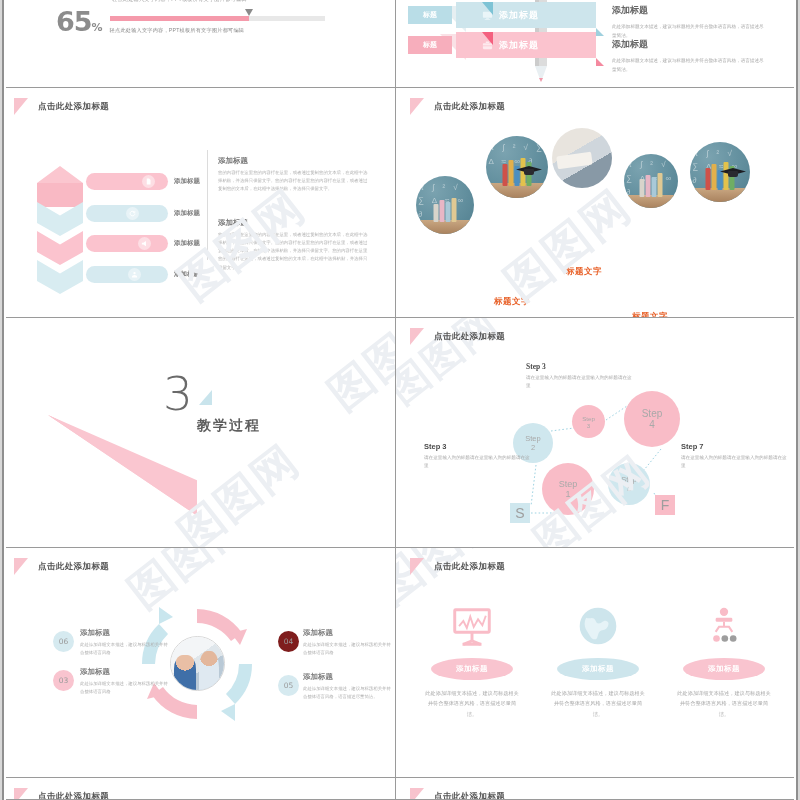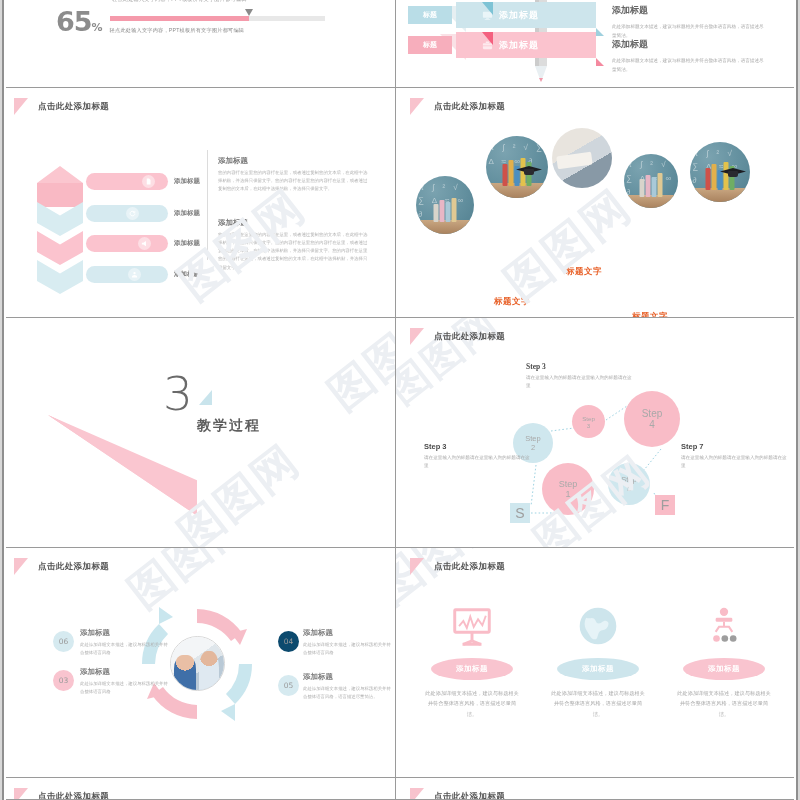--- a/index.html
+++ b/index.html
@@ -496,21 +496,21 @@
       <h5>添加标题</h5>
           <p>此处添加详细文本描述，建议与标题相关并符合整体语言风格</p>
     </div>
 
     <div class="numcirc" style="left:53px; top:122px; background:#f9c4cf;">03</div>
     <div class="cycTxt" style="left:80px; top:119px;">
       <h5>添加标题</h5>
           <p>此处添加详细文本描述，建议与标题相关并符合整体语言风格</p>
     </div>
 
-    <div class="numcirc" style="left:278px; top:83px; background:#0c4a6e;">04</div>
+    <div class="numcirc" style="left:278px; top:83px; background:#7f1d1d;">04</div>
     <div class="cycTxt" style="left:303px; top:80px;">
       <h5>添加标题</h5>
           <p>此处添加详细文本描述，建议与标题相关并符合整体语言风格</p>
     </div>
 
     <div class="numcirc" style="left:278px; top:127px; background:#d6eaf0;">05</div>
     <div class="cycTxt" style="left:303px; top:124px;">
       <h5>添加标题</h5>
           <p>此处添加详细文本描述，建议与标题相关并符合整体语言风格，语言描述尽量简洁。</p>
     </div>

